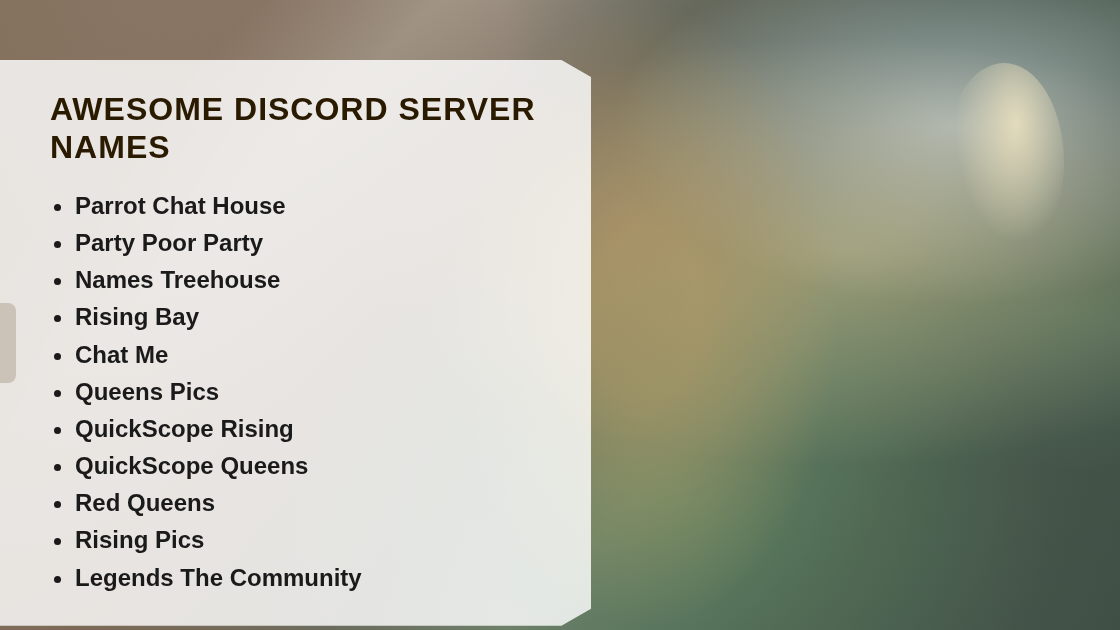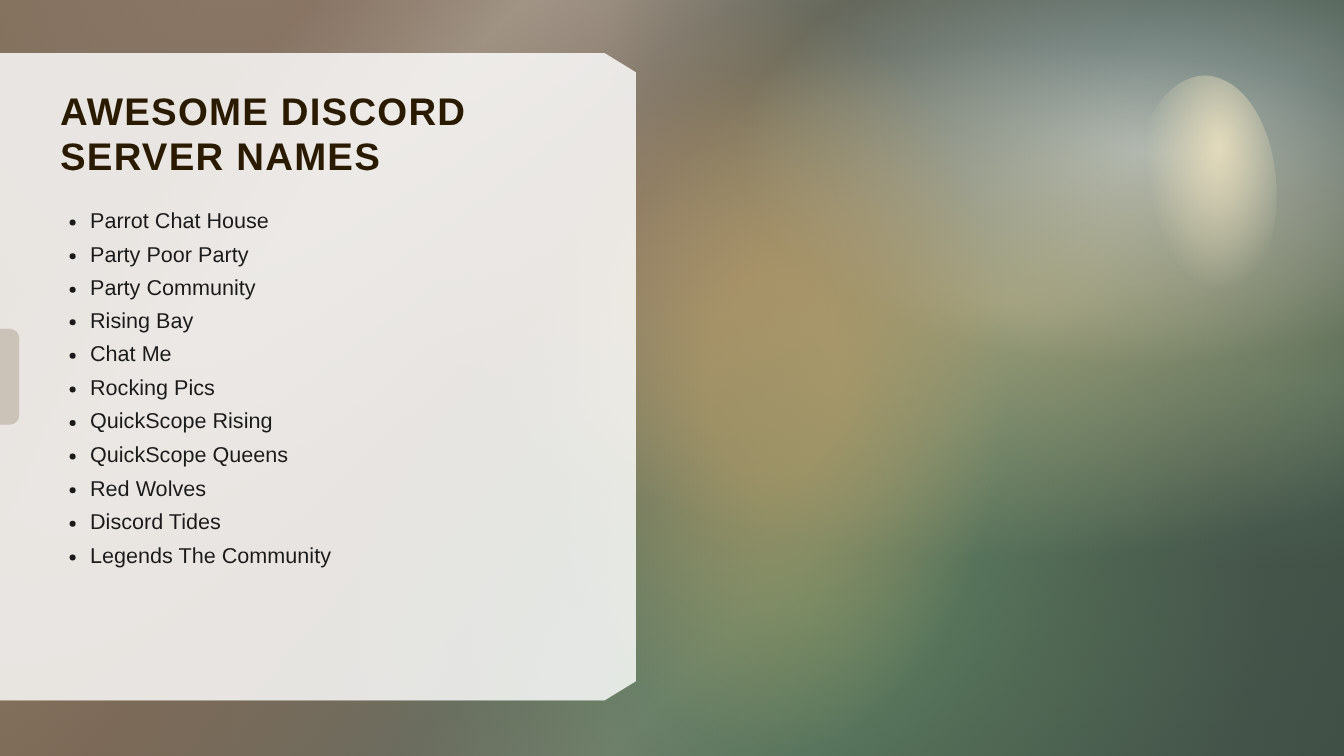--- a/index.html
+++ b/index.html
@@ -58,22 +58,22 @@
       width: 120px;
       height: 200px;
       background: radial-gradient(ellipse at 60% 30%, rgba(255,240,200,0.7) 0%, transparent 60%);
       border-radius: 50%;
     }
 
     
     .content-panel {
       position: absolute;
       left: 0;
-      top: 44px;
-      width: 530px;
+      top: 60px;
+      width: 591px;
       min-height: 540px;
       background: rgba(255, 255, 255, 0.82);
       clip-path: polygon(0 0, 95% 0, 100% 3%, 100% 97%, 95% 100%, 0 100%);
       padding: 30px 45px 30px 50px;
     }
 
     .page-title {
       font-family: 'Arial Black', Arial, sans-serif;
       font-weight: 900;
       font-size: 32px;
@@ -83,22 +83,22 @@
       margin-bottom: 20px;
       line-height: 1.2;
     }
 
     .server-list {
       list-style: disc;
       padding-left: 25px;
     }
 
     .server-list li {
-      font-size: 18px;
-      font-weight: 400;
+      font-size: 24px;
+      font-weight: 700;
       color: #1a1a1a;
       line-height: 1.55;
       font-family: Arial, sans-serif;
     }
 
     
     .notch {
       position: absolute;
       left: -2px;
       top: 50%;
@@ -116,23 +116,23 @@
 <div class="bg-photo"></div>
 <div class="person-area"></div>
 <div class="lamp-area"></div>
 
 <div class="content-panel">
   <div class="notch"></div>
   <h1 class="page-title">Awesome Discord Server Names</h1>
   <ul class="server-list" id="server-list">
       <li>Parrot Chat House</li>
       <li>Party Poor Party</li>
-      <li>Party Community</li>
+      <li>Names Treehouse</li>
       <li>Rising Bay</li>
       <li>Chat Me</li>
-      <li>Rocking Pics</li>
+      <li>Queens Pics</li>
       <li>QuickScope Rising</li>
       <li>QuickScope Queens</li>
-      <li>Red Wolves</li>
-      <li>Discord Tides</li>
+      <li>Red Queens</li>
+      <li>Rising Pics</li>
       <li>Legends The Community</li>
     </ul>
 </div>
 
 </body></html>

